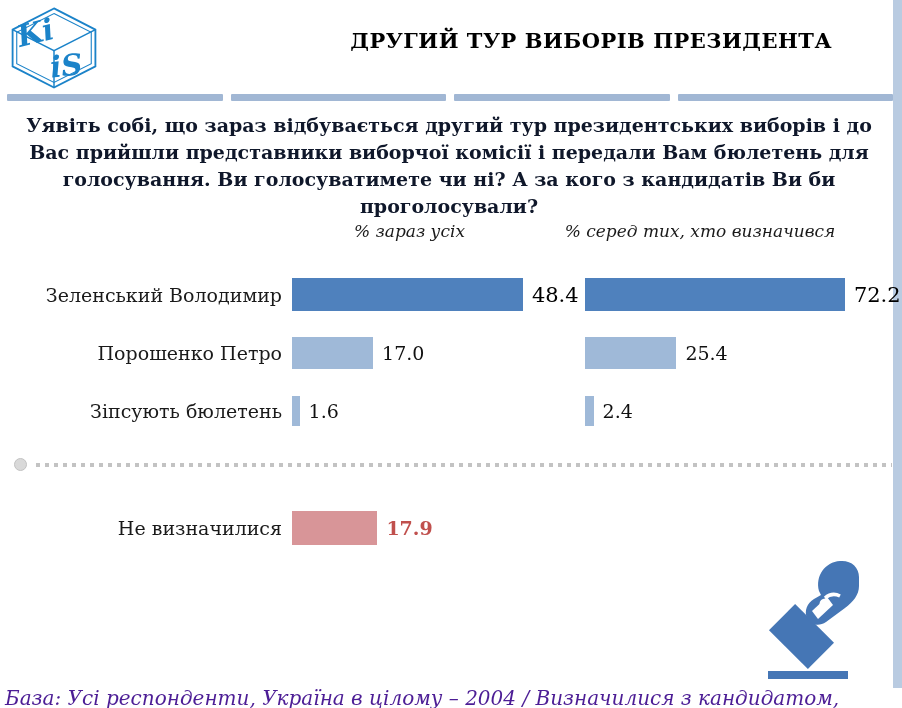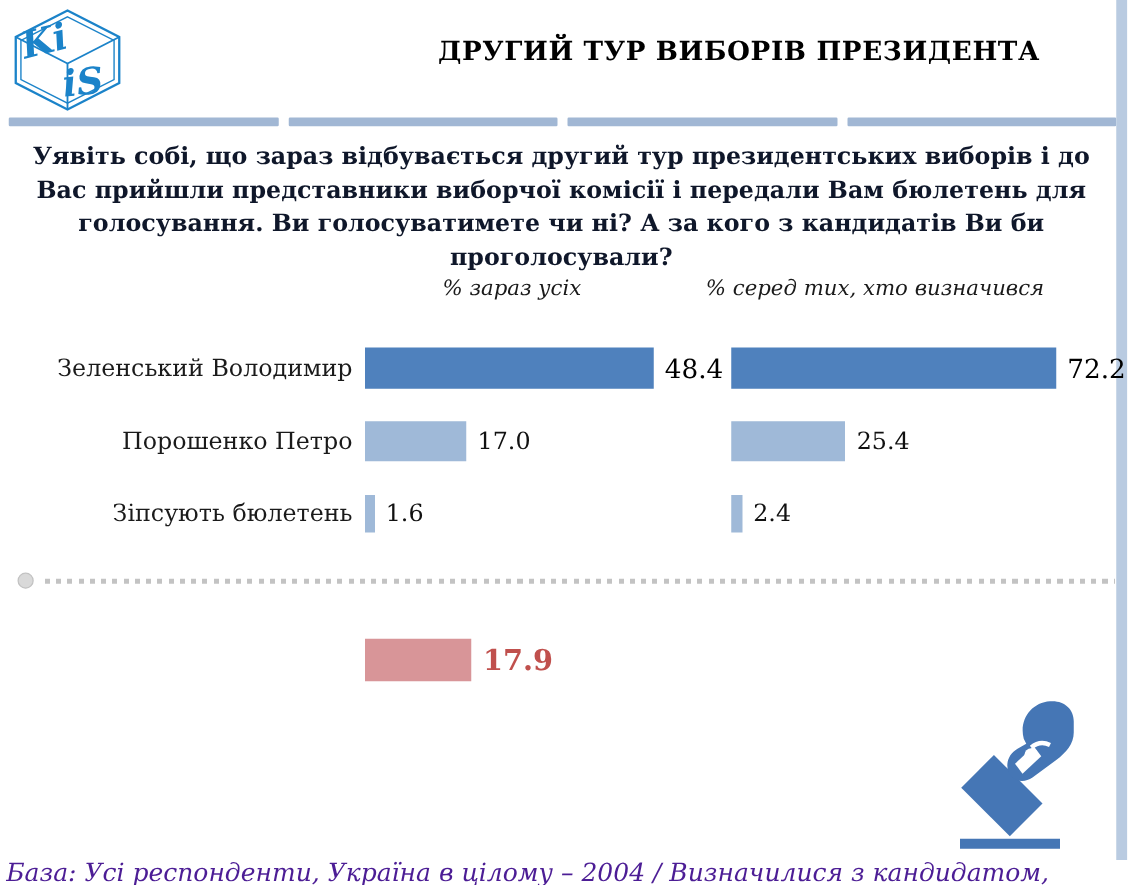--- a/index.html
+++ b/index.html
@@ -33,21 +33,21 @@
   .row .label{position:absolute;left:0;width:282px;text-align:right;font-size:19px;color:#1a1a1a;}
   .cell{position:absolute;display:flex;align-items:center;gap:9px;height:100%;}
   .cell.c-all{left:292px;}
   .cell.c-dec{left:585px;}
   .bar{height:100%;}
   .bar.dark{background:#4f81bd;}
   .bar.light{background:#9fb9d8;}
   .bar.pink{background:#d89598;}
   .val{font-size:19px;color:#111;white-space:nowrap;}
   .val.big{font-size:21px;font-weight:normal;color:#000;}
-  .val.red{font-size:23px;font-weight:bold;color:#c0504d;}
+  .val.red{font-size:19px;font-weight:bold;color:#c0504d;}
   
   .dotcircle{position:absolute;left:14px;top:458px;width:13px;height:13px;border-radius:50%;
     background:#d9d9d9;border:1px solid #c2c2c2;box-sizing:border-box;}
   .dotline{position:absolute;left:36px;top:463px;width:856px;height:4px;
     background-image:repeating-linear-gradient(to right,#c3c3c3 0 4px,transparent 4px 9px);}
   
   .ballot{position:absolute;left:762px;top:558px;width:100px;height:124px;}
   
   .footer{position:absolute;left:5px;top:686px;right:10px;font-style:italic;font-size:20px;color:#4c1d95;}
 </style>
@@ -114,20 +114,21 @@
     <div class="cell c-dec">
       <div class="bar light" style="width: 8.6px;"></div>
       <span class="val">2.4</span>
     </div>
   </div>
 
   <div class="dotcircle"></div>
   <div class="dotline"></div>
 
   <div class="row" style="top:511px;height:34px;">
+    <div class="label">Не визначилися</div>
     <div class="cell c-all">
       <div class="bar pink" style="width: 85.4px;"></div>
       <span class="val red">17.9</span>
     </div>
   </div>
 
 
 
   <svg class="ballot" viewBox="0 0 100 124">
     <g fill="#4576b5">

